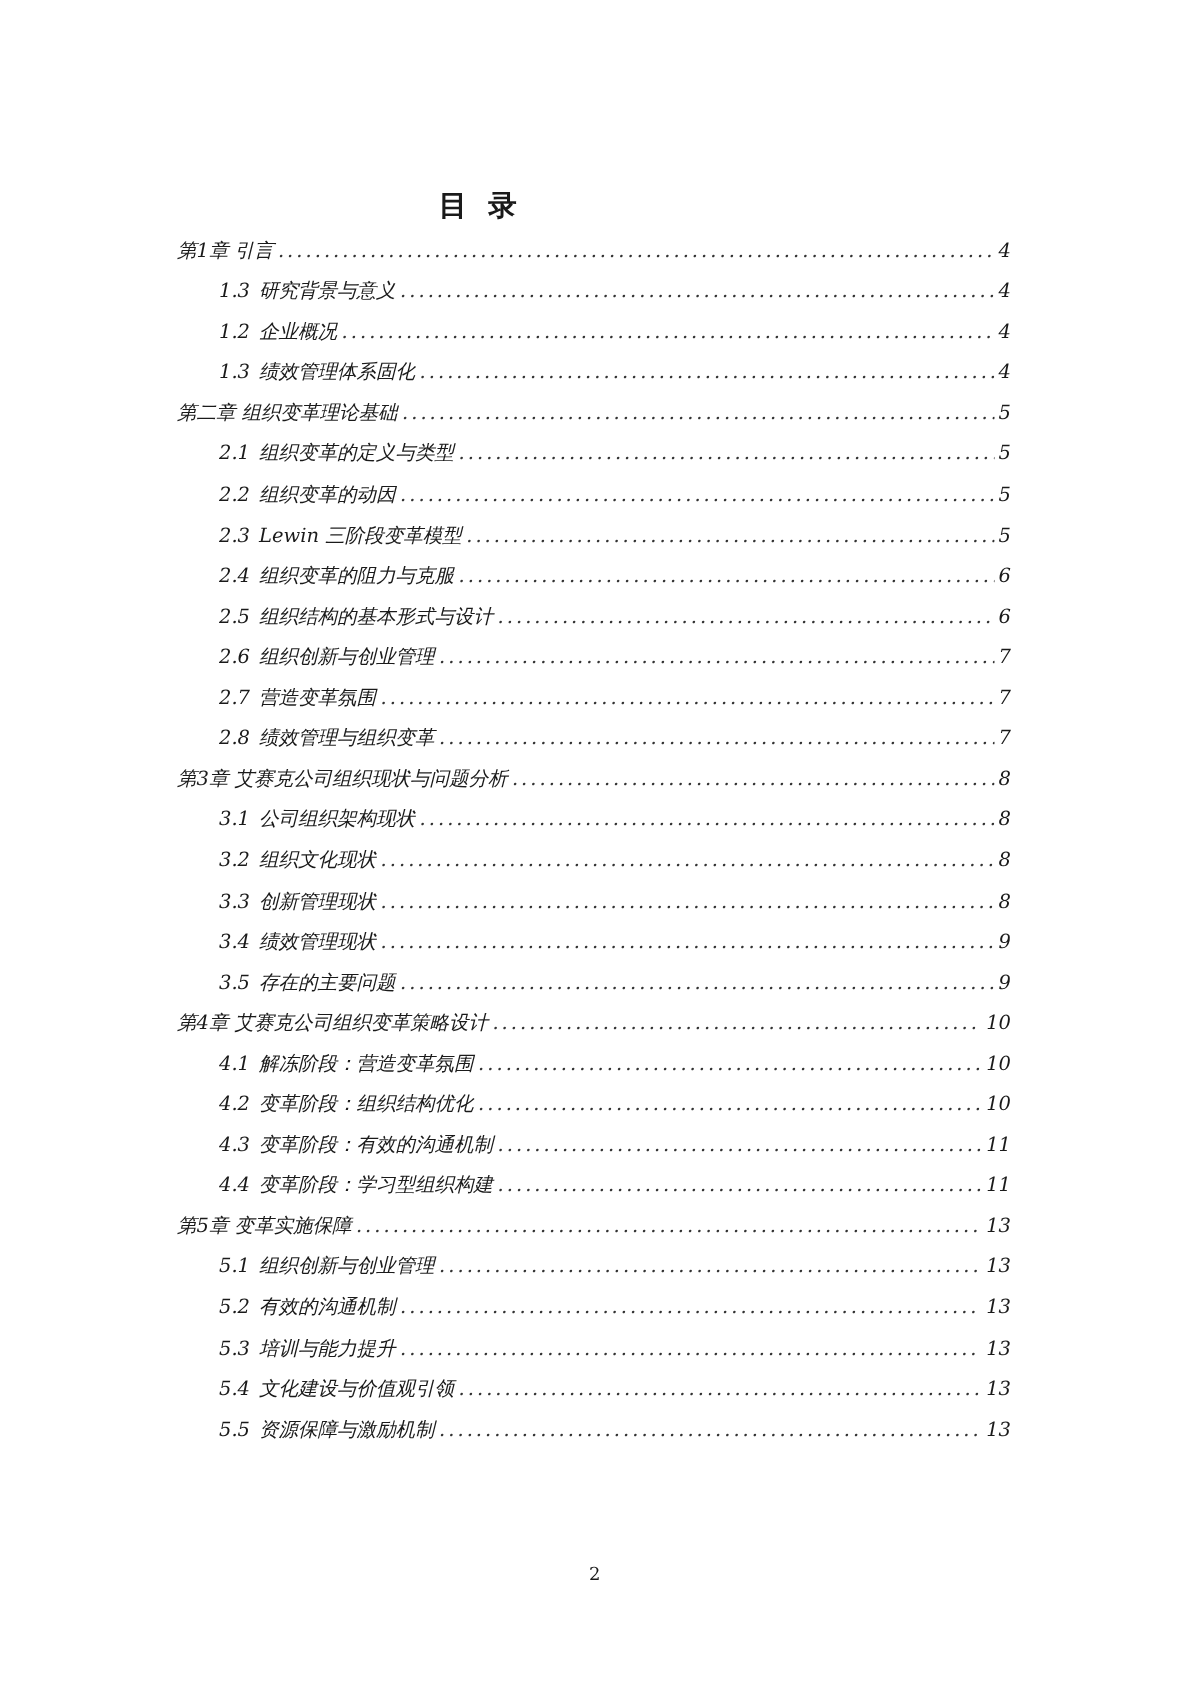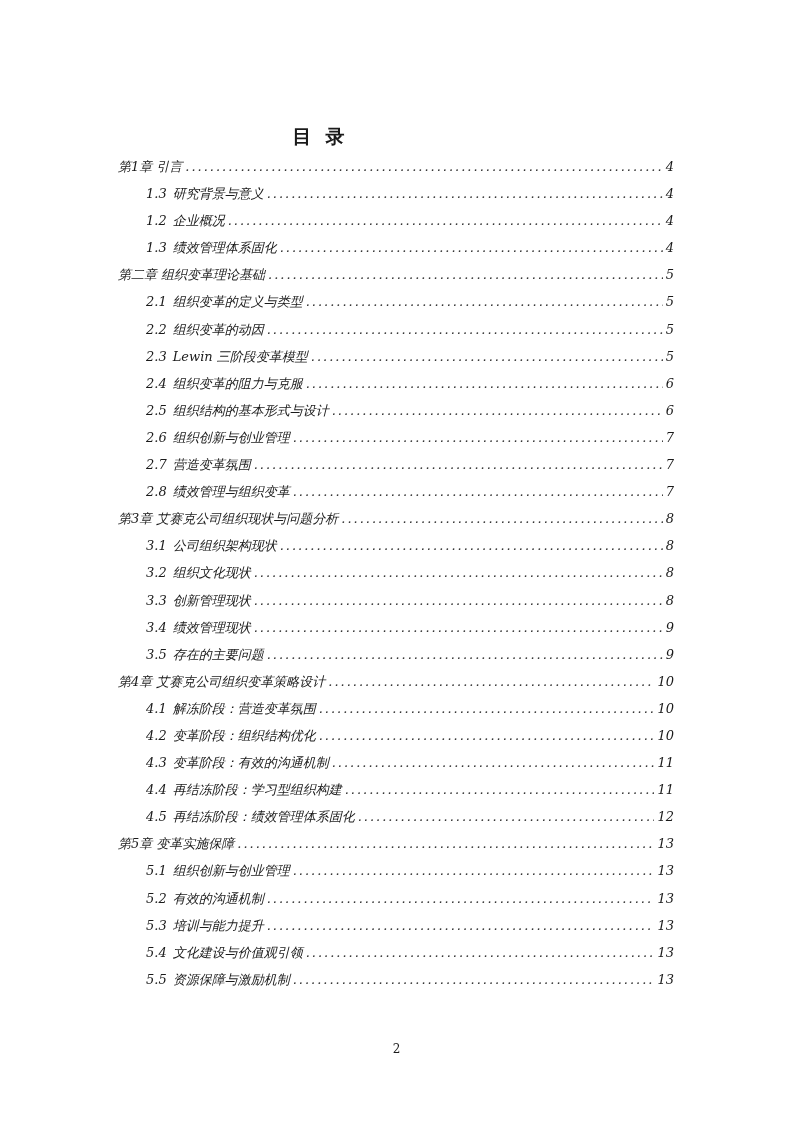--- a/index.html
+++ b/index.html
@@ -158,29 +158,23 @@
       <span class="page">10</span>
     </div>
     <div class="row sub">
       <span class="num">4.3</span>
       <span class="label">变革阶段：有效的沟通机制</span>
       <span class="leader"></span>
       <span class="page">11</span>
     </div>
     <div class="row sub">
       <span class="num">4.4</span>
-      <span class="label">再结冻阶段：学习型组织构建</span>
+      <span class="label">变革阶段：学习型组织构建</span>
       <span class="leader"></span>
       <span class="page">11</span>
-    </div>
-    <div class="row sub">
-      <span class="num">4.5</span>
-      <span class="label">再结冻阶段：绩效管理体系固化</span>
-      <span class="leader"></span>
-      <span class="page">12</span>
     </div>
     <div class="row chap">
       <span class="num">第5章</span>
       <span class="label">变革实施保障</span>
       <span class="leader"></span>
       <span class="page">13</span>
     </div>
     <div class="row sub">
       <span class="num">5.1</span>
       <span class="label">组织创新与创业管理</span>

